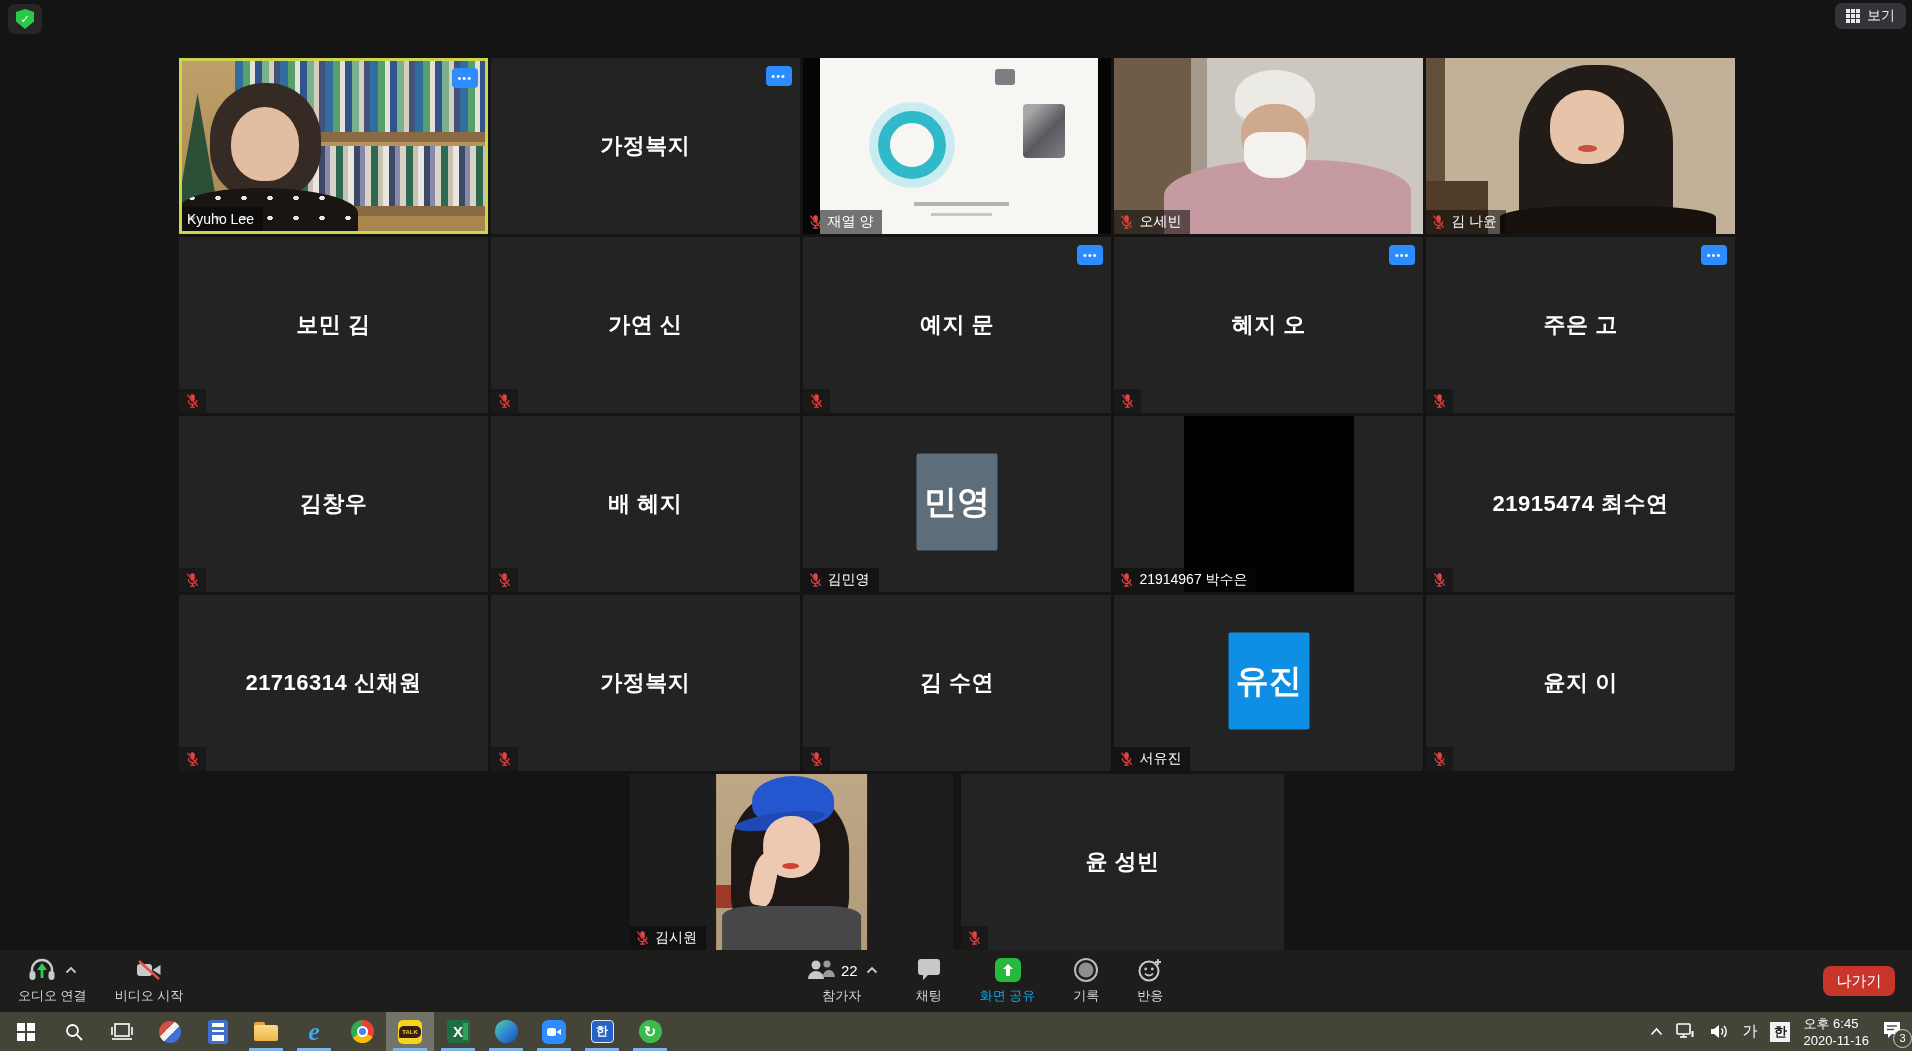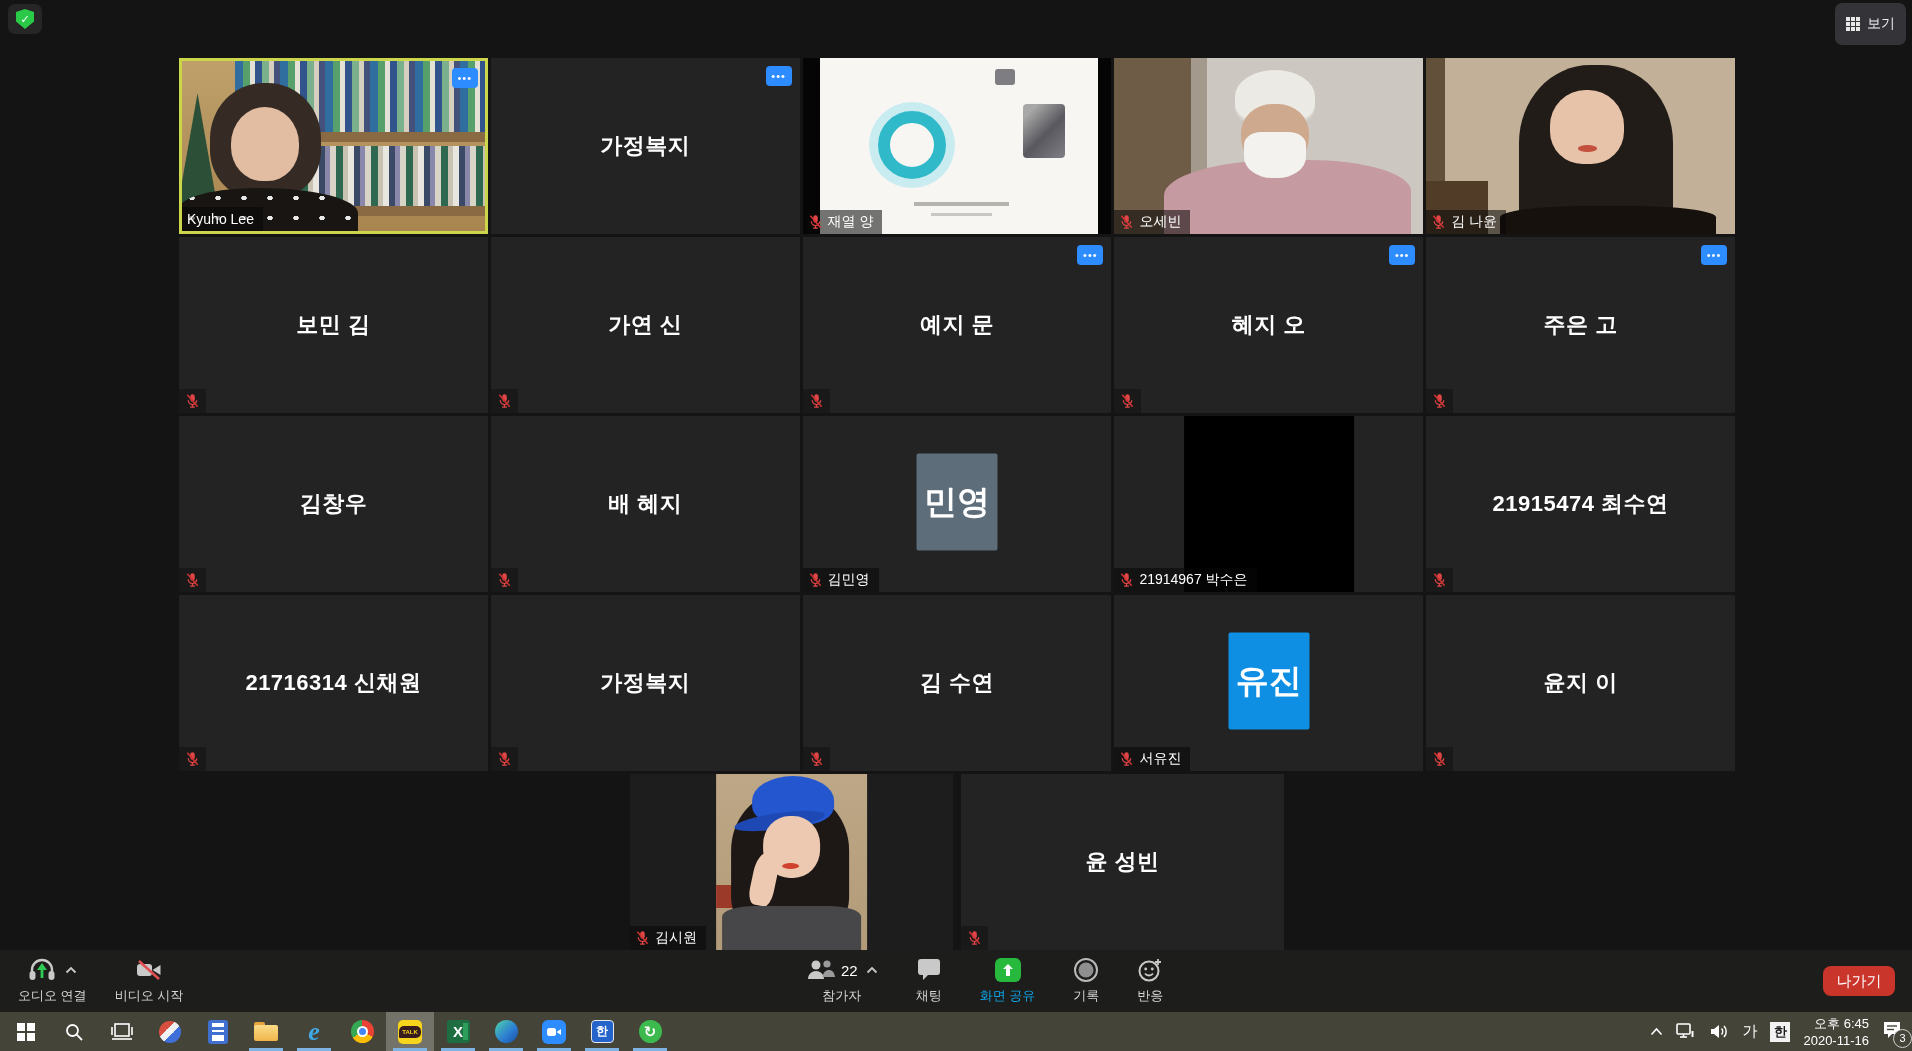--- a/index.html
+++ b/index.html
@@ -5,21 +5,21 @@
   html,body{margin:0;padding:0;background:#000;}
   .screen{position:relative;width:1912px;height:1051px;background:#141414;overflow:hidden;
           font-family:"Liberation Sans","DejaVu Sans",sans-serif;-webkit-font-smoothing:antialiased;}
 
   
   .shield-wrap{position:absolute;left:8px;top:4px;width:34px;height:30px;background:#262626;border-radius:7px;
                display:flex;align-items:center;justify-content:center;}
   .shield{width:18px;height:20px;background:#2bc948;clip-path:polygon(50% 0,100% 15%,100% 62%,50% 100%,0 62%,0 15%);
           display:flex;align-items:center;justify-content:center;color:#fff;font-size:11px;font-weight:bold;}
   .view-btn{position:absolute;right:6px;top:3px;height:26px;background:#333338;border-radius:7px;
-            display:flex;align-items:center;gap:7px;padding:8px 11px;color:#ececec;font-size:14px;}
+            display:flex;align-items:center;gap:7px;padding:0 11px;color:#ececec;font-size:14px;}
   .ic-gridview{display:grid;grid-template-columns:repeat(3,4px);grid-auto-rows:4px;gap:1px;}
   .ic-gridview i{background:#e8e8e8;display:block;}
 
   
   #grid{position:absolute;left:179px;top:58px;width:1556px;display:flex;flex-direction:column;gap:3px;}
   .row{display:grid;grid-template-columns:repeat(5,1fr);gap:3px;height:176px;}
   .row-last{display:flex;justify-content:center;gap:8px;height:176px;}
   .row-last .tile{width:323px;flex:none;}
   .tile{position:relative;background:#232323;overflow:hidden;}
   .center-name{position:absolute;inset:0;display:flex;align-items:center;justify-content:center;
@@ -114,21 +114,21 @@
   
   .taskbar{position:absolute;left:0;top:1012px;width:100%;height:39px;background:#454439;z-index:30;display:flex;}
   .tb-apps{display:flex;padding-left:2px;}
   .tb-cell{position:relative;width:48px;height:39px;display:flex;align-items:center;justify-content:center;}
   .tb-cell.running::after{content:'';position:absolute;left:7px;right:7px;bottom:0;height:3px;background:#7fb3e3;}
   .tb-cell.active-app{background:rgba(255,255,255,.25);}
   .tray{position:absolute;right:0;top:0;height:39px;display:flex;align-items:center;gap:13px;padding-right:8px;color:#fff;}
   .tray-ime{font-size:15px;}
   .tray-hanbox{width:20px;height:20px;background:#f2f2f2;color:#1a1a1a;font-size:13px;font-weight:bold;
                display:flex;align-items:center;justify-content:center;}
-  .tray-clock{font-size:13px;text-align:right;line-height:17px;}
+  .tray-clock{font-size:13px;text-align:left;line-height:17px;}
   .tray-notif{position:relative;width:22px;height:24px;}
   .notif-badge{position:absolute;right:-8px;bottom:-4px;width:17px;height:17px;border-radius:50%;background:#454439;
                border:1px solid #cfcfcf;color:#fff;font-size:11px;display:flex;align-items:center;justify-content:center;}
 
   
   .ic-start{display:grid;grid-template-columns:8px 8px;grid-auto-rows:8px;gap:2px;}
   .ic-start i{background:#fff;}
   .ic-capture{width:22px;height:22px;border-radius:50%;display:flex;align-items:center;justify-content:center;
               background:linear-gradient(135deg,#d94f3f 0 38%,#f0f0f0 38% 58%,#3f6fd9 58%);color:#fff;font-size:10px;}
   .ic-calc{width:20px;height:24px;border-radius:3px;background:#3f6fd0;

